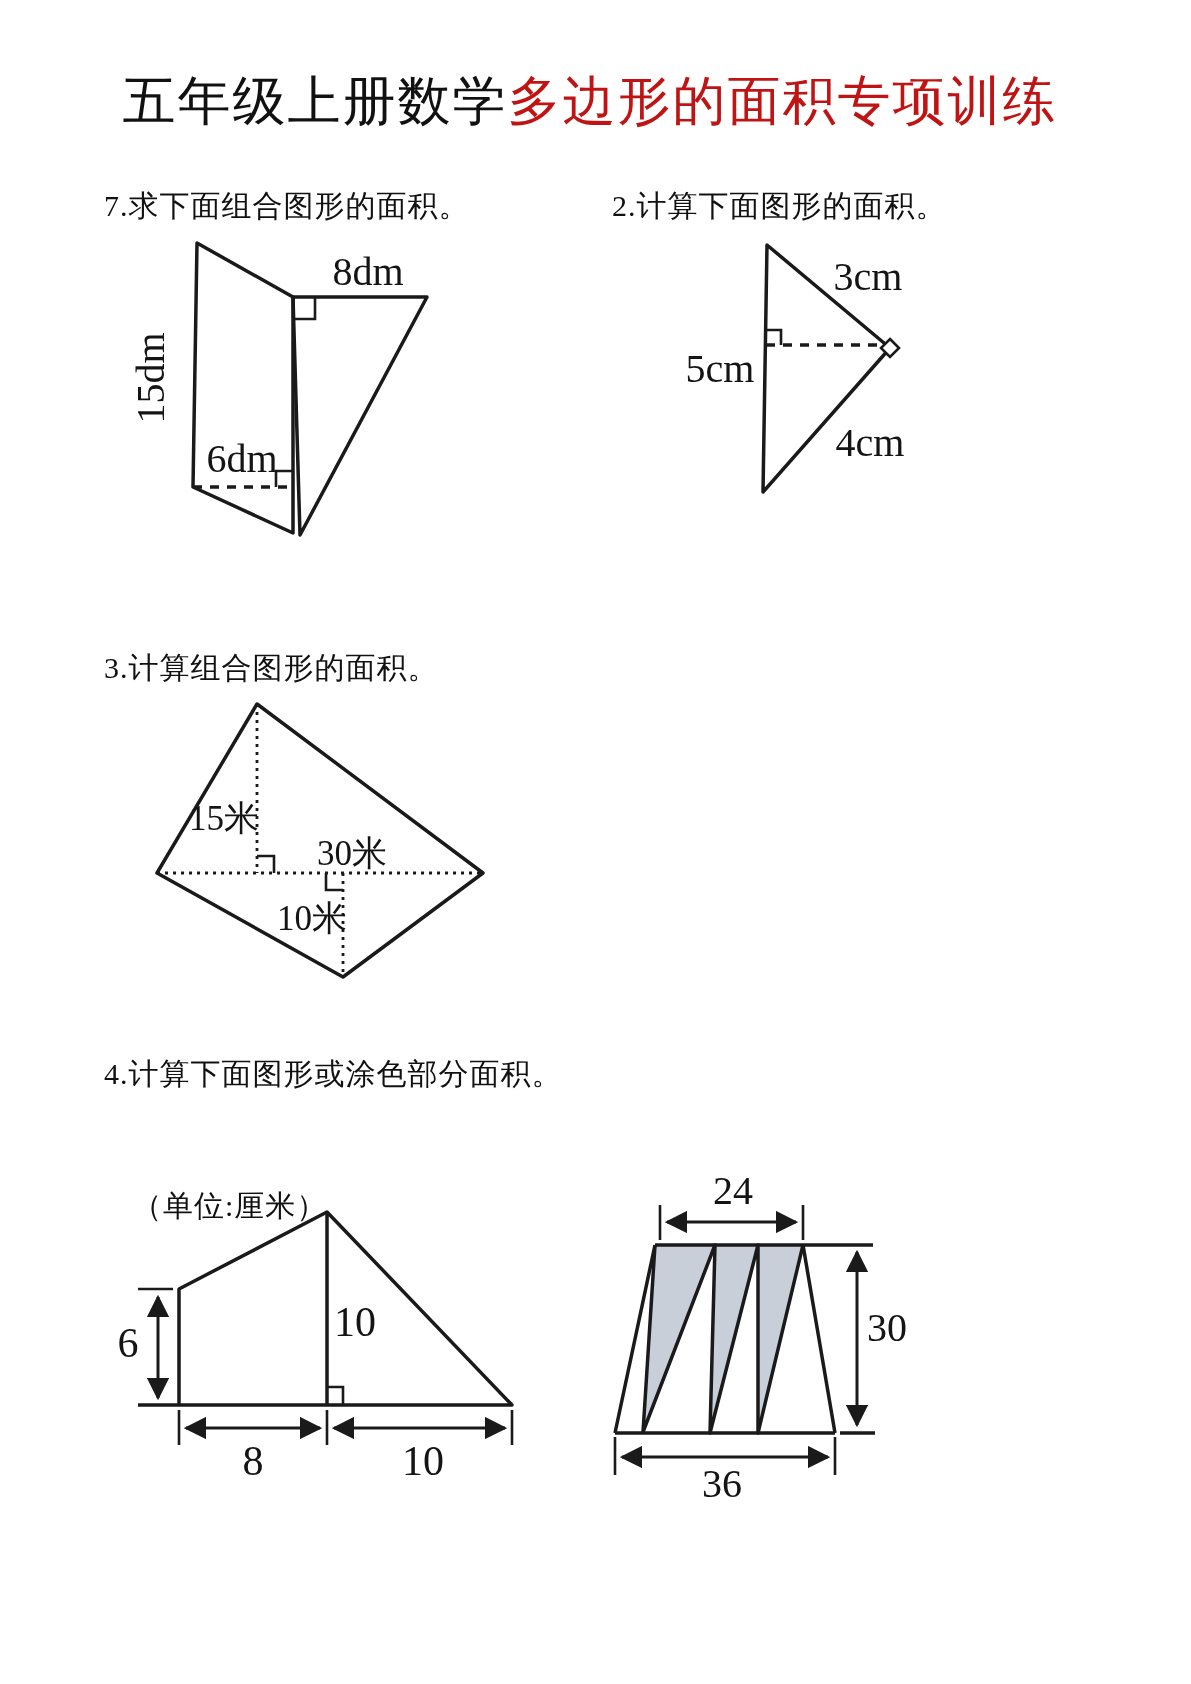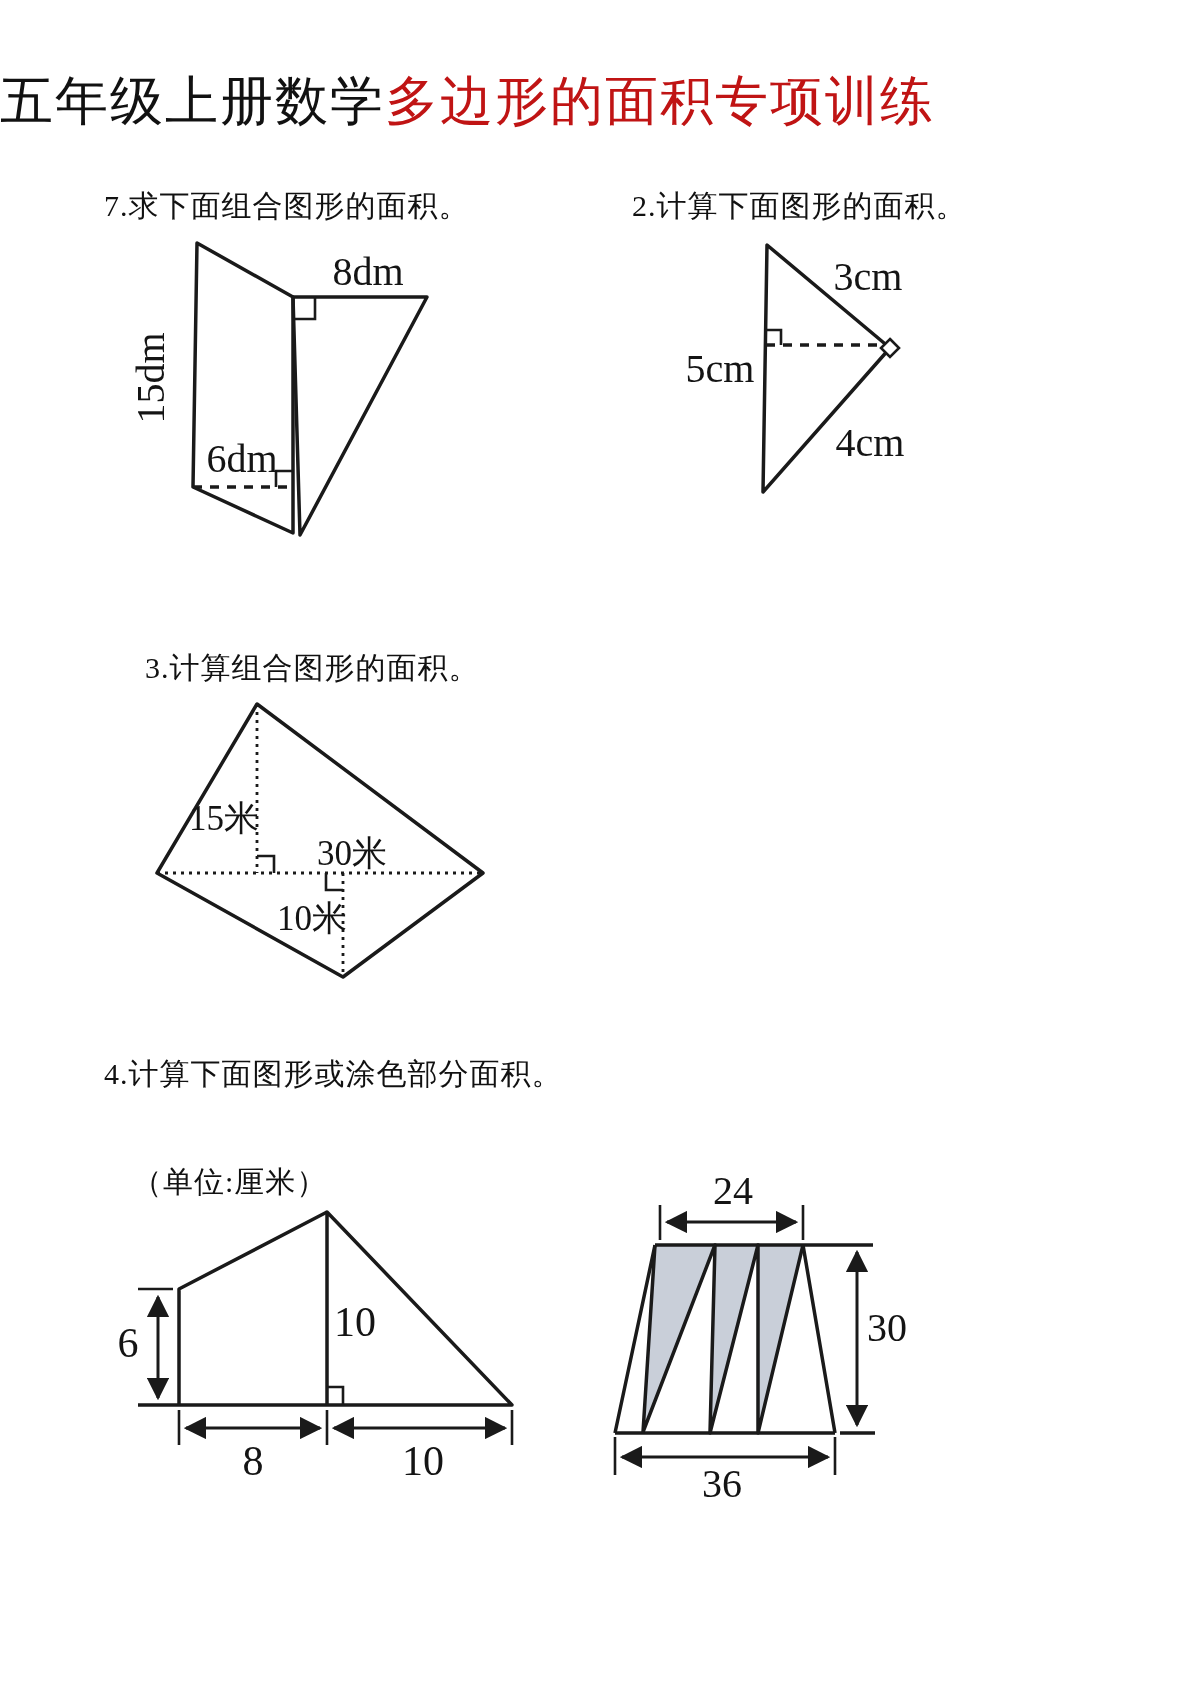--- a/index.html
+++ b/index.html
@@ -6,22 +6,24 @@
   .page{
     position:relative;
     width:1191px;height:1684px;
     background:#ffffff;
     font-family:"Liberation Serif","DejaVu Serif",serif;
     color:#111;
     overflow:hidden;
   }
   .title{
     position:absolute;top:66px;left:0;width:1100px;
+    text-align:center;
     font-size:53px;font-weight:400;letter-spacing:2px;
     white-space:nowrap;
+    padding-left:40px;
   }
   .title .red{color:#c01414;}
   .ptext{
     position:absolute;
     font-size:30px;letter-spacing:1px;
     white-space:nowrap;
   }
   svg{position:absolute;overflow:visible;}
   svg text{
     font-family:"Liberation Serif","DejaVu Serif",serif;
@@ -36,24 +38,24 @@
 </head>
 <body>
 
 <div class="page">
 
   <div class="title">
     <span>五年级上册数学</span><span class="red">多边形的面积专项训练</span>
   </div>
 
   <div class="ptext" style="left:104px;top:186px;">7.求下面组合图形的面积。</div>
-  <div class="ptext" style="left:632px;top:186px;">2.计算下面图形的面积。</div>
-  <div class="ptext" style="left:104px;top:648px;margin-left:41px;">3.计算组合图形的面积。</div>
+  <div class="ptext" style="left:612px;top:186px;">2.计算下面图形的面积。</div>
+  <div class="ptext" style="left:104px;top:648px;">3.计算组合图形的面积。</div>
   <div class="ptext" style="left:104px;top:1054px;">4.计算下面图形或涂色部分面积。</div>
-  <div class="ptext" style="left:132px;top:1162px;">（单位:厘米）</div>
+  <div class="ptext" style="left:132px;top:1186px;">（单位:厘米）</div>
 
   <svg style="left:140px;top:225px;" width="310" height="320" viewBox="0 0 310 320">
     <polygon class="ln" points="57,18 153,72 153,308 53,262"></polygon>
     <polygon class="ln" points="153,72 287,72 160,310"></polygon>
     <path class="ln-thin" d="M153,94 L175,94 L175,72"></path>
     <path class="dash" d="M53,262 H150"></path>
     <path class="ln-thin" d="M136,262 V246 H153"></path>
     <text x="228" y="60" font-size="40" text-anchor="middle">8dm</text>
     <text x="24" y="153" font-size="40" text-anchor="middle" transform="rotate(-90 24 153)">15dm</text>
     <text x="102" y="247" font-size="40" text-anchor="middle">6dm</text>

